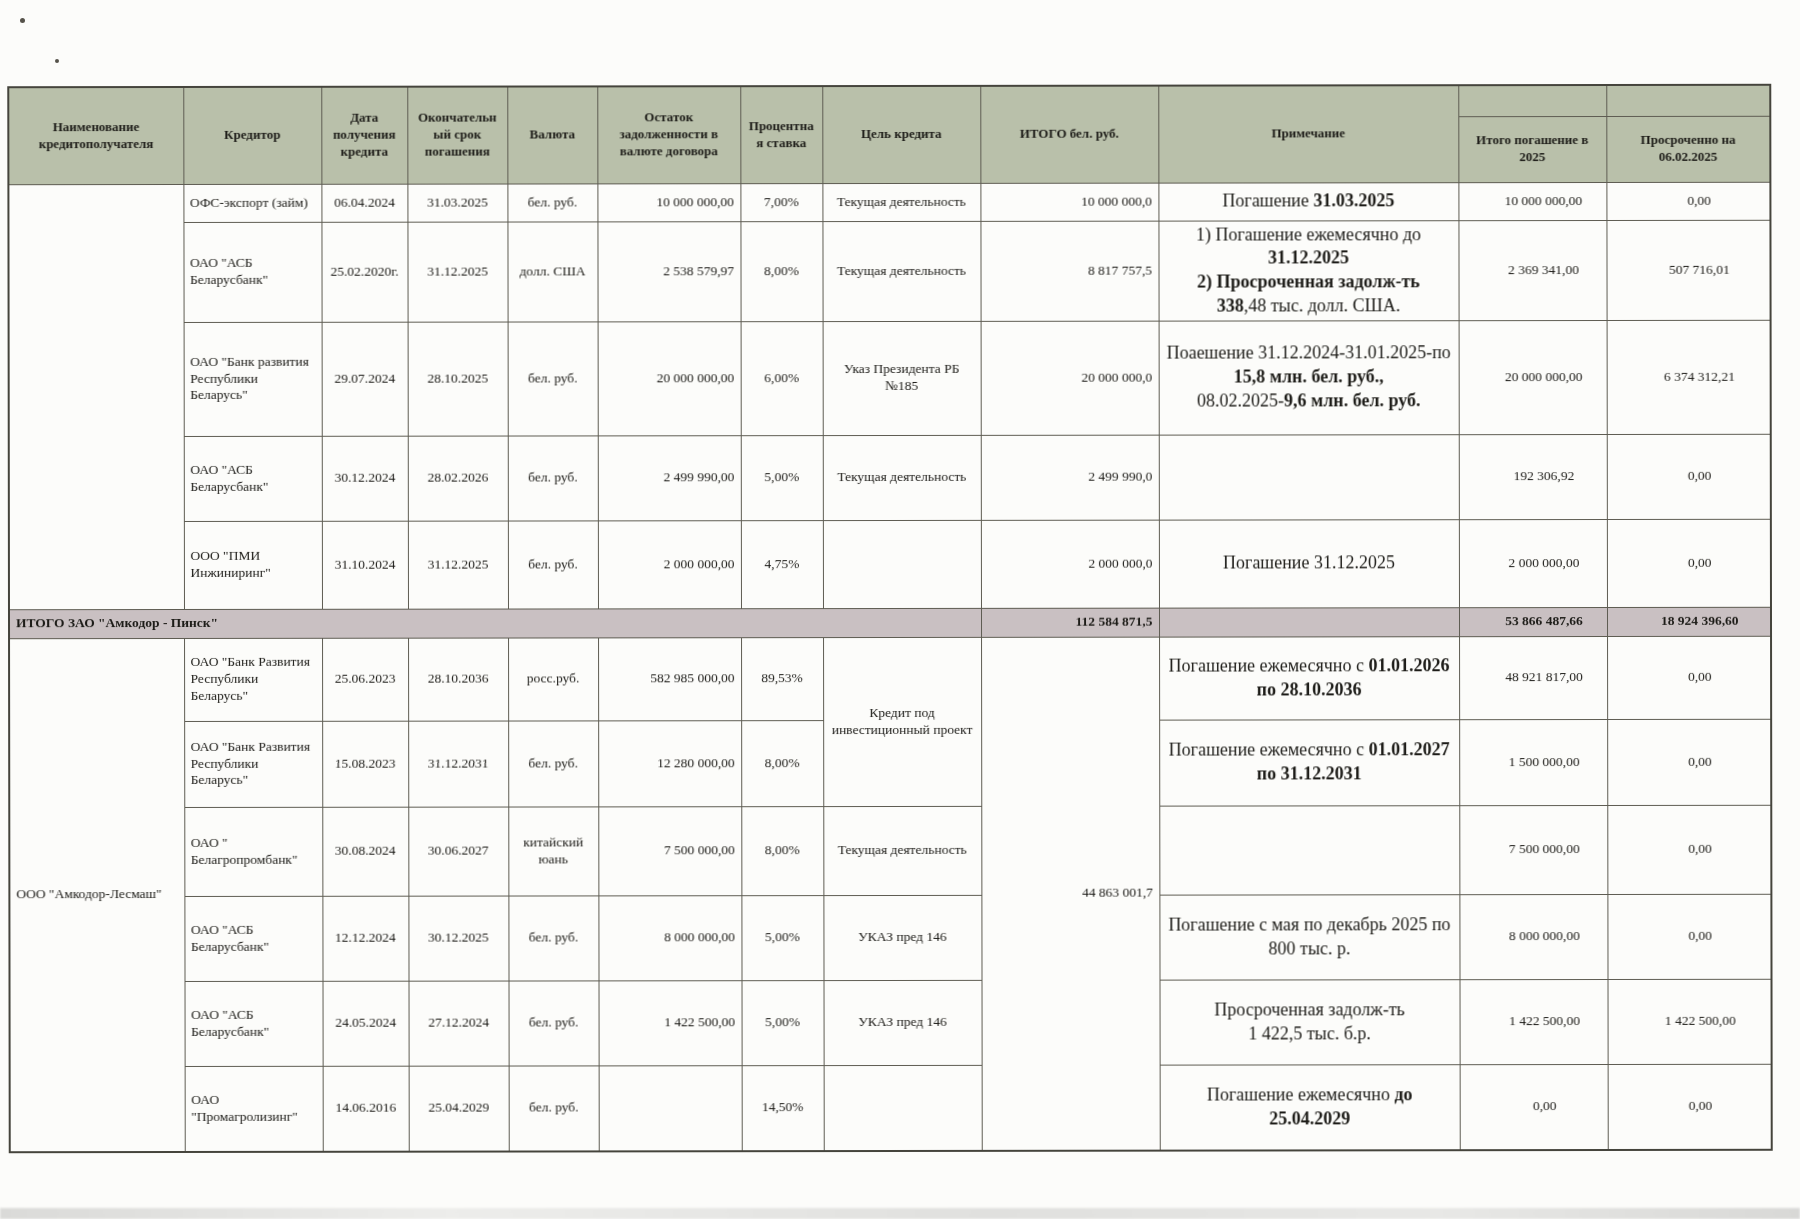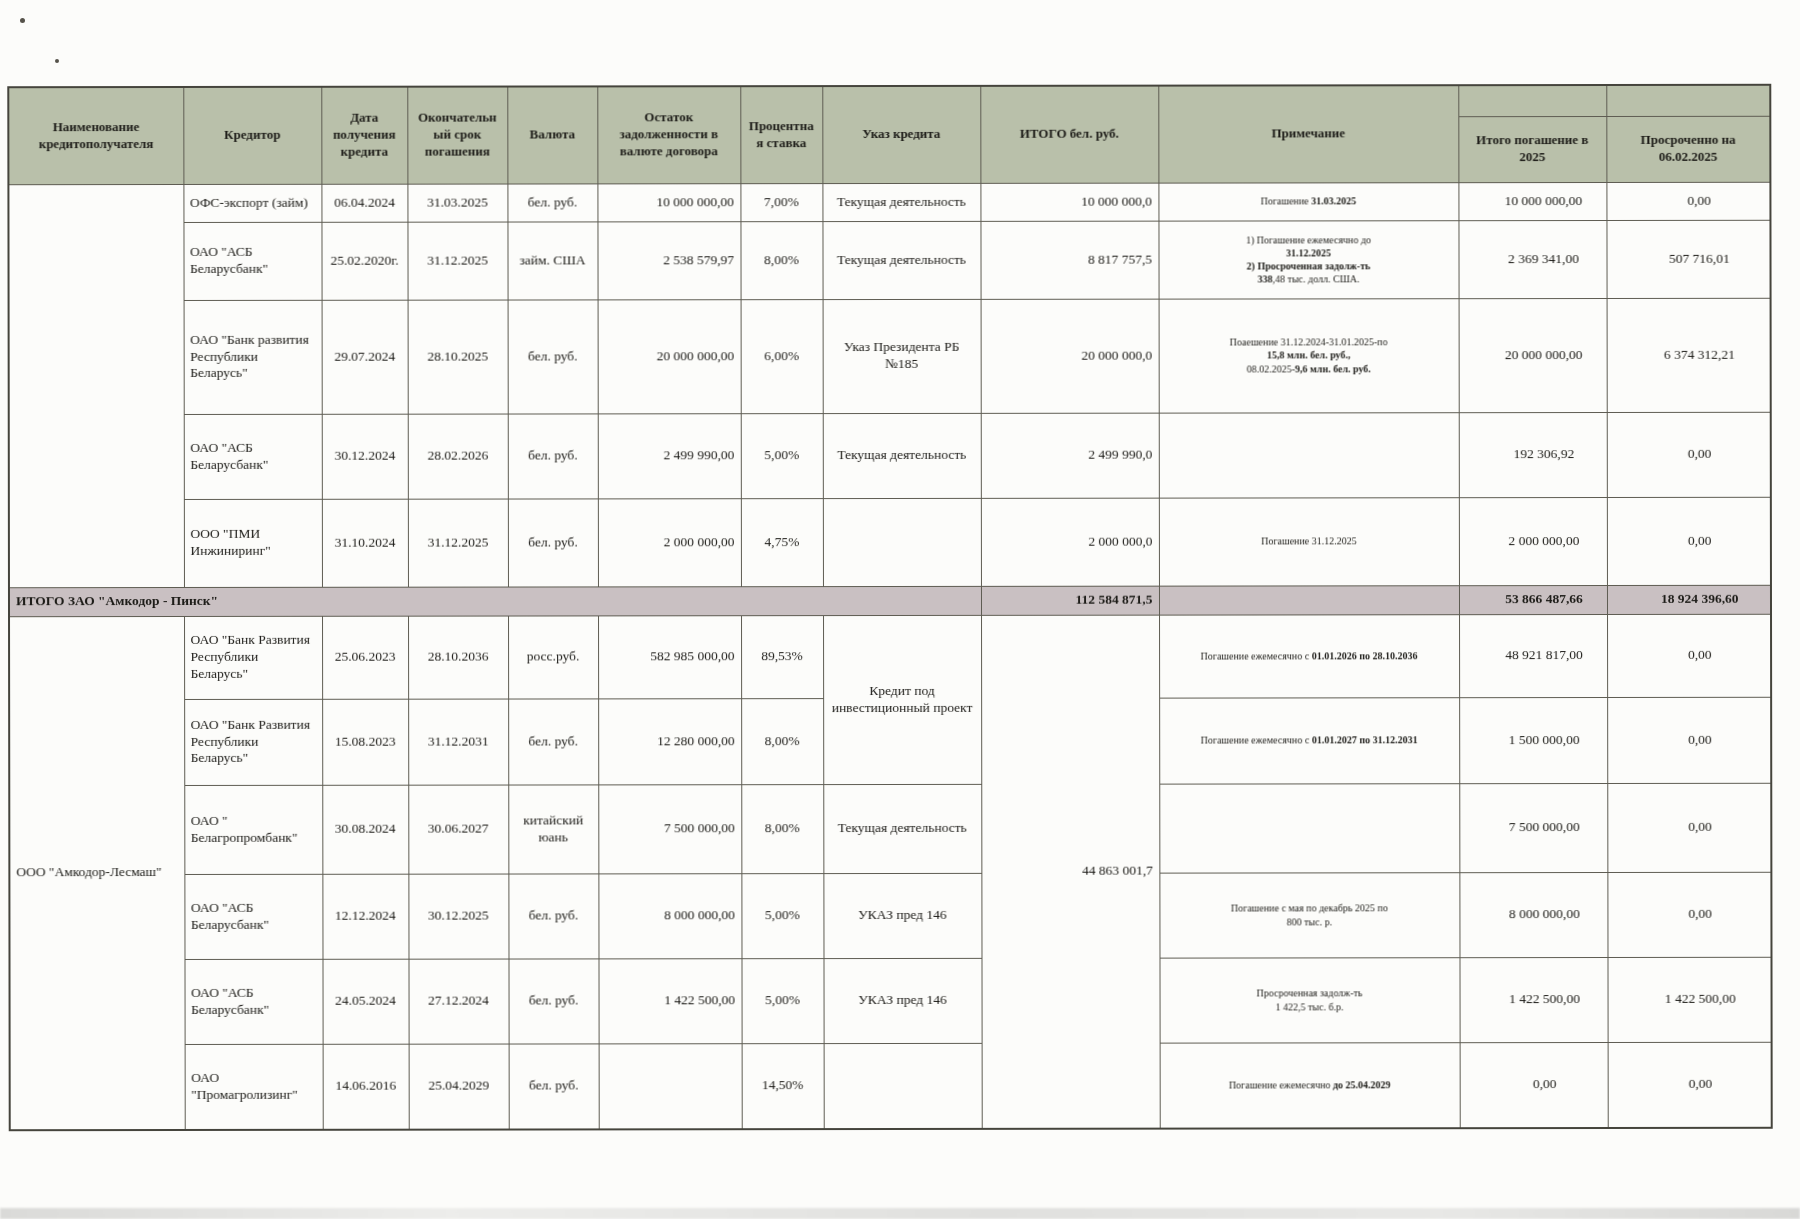--- a/index.html
+++ b/index.html
@@ -20,21 +20,21 @@
   table{border:2px solid var(--border_strong);}
   td{border:1px solid var(--border);padding:2px 6px;vertical-align:middle;
      text-align:center;overflow:hidden;}
   .l{text-align:left;}
   .r{text-align:right;}
   .num{white-space:nowrap;padding-left:28px;}
   .hdr td{background:var(--header_bg);font-weight:bold;font-size:13px;
           line-height:1.3;word-break:break-word;}
   .h-top{height:31px;}
   .h-bot{height:66px;}
-  .note{font-size:10px;white-space:pre-line;line-height:1.32;}
+  .note{font-size:18px;white-space:pre-line;line-height:1.32;}
   .totalrow td{background:var(--total_row_bg);font-weight:bold;height:29px;}
   .rs1a{height:38px;} .rs1b{height:78px;} .rs1c{height:114px;}
   .rs1d{height:85px;} .rs1e{height:88px;}
   .rs2a{height:83px;} .rs2b{height:86px;} .rs2c{height:89px;}
   .rs2d{height:85px;} .rs2e{height:85px;} .rs2f{height:86px;}
   .bottom-smudge{position:absolute;left:0;bottom:0;width:1800px;height:11px;
      background:linear-gradient(to right,#c9c9c7,#e6e6e4 25%,#d2d2d0 55%,#dededc 80%,#c6c6c4);
      opacity:.65;filter:blur(1px);}
 </style>
 </head>
@@ -62,21 +62,21 @@
     </colgroup>
     <tbody>
       <tr class="hdr h-top">
         <td rowspan="2">Наименование кредитополучателя</td>
         <td rowspan="2">Кредитор</td>
         <td rowspan="2">Дата получения кредита</td>
         <td rowspan="2">Окончательный срок погашения</td>
         <td rowspan="2">Валюта</td>
         <td rowspan="2">Остаток задолженности в валюте договора</td>
         <td rowspan="2">Процентная ставка</td>
-        <td rowspan="2">Указ кредита</td>
+        <td rowspan="2">Цель кредита</td>
         <td rowspan="2">ИТОГО бел. руб.</td>
         <td rowspan="2">Примечание</td>
         <td></td>
         <td></td>
       </tr>
       <tr class="hdr h-bot">
         <td>Итого погашение в 2025</td>
         <td>Просроченно на 06.02.2025</td>
       </tr>
 
@@ -91,21 +91,21 @@
         <td>Текущая деятельность</td>
         <td class="r num">10 000 000,0</td>
         <td class="note"><span>Погашение </span><b>31.03.2025</b></td>
         <td class="num">10 000 000,00</td>
         <td class="num">0,00</td>
       </tr>
       <tr class="rs1b">
         <td class="l">ОАО "АСБ Беларусбанк"</td>
         <td>25.02.2020г.</td>
         <td>31.12.2025</td>
-        <td>займ. США</td>
+        <td>долл. США</td>
         <td class="r num">2 538 579,97</td>
         <td>8,00%</td>
         <td>Текущая деятельность</td>
         <td class="r num">8 817 757,5</td>
         <td class="note"><span>1) Погашение ежемесячно до
 </span><b>31.12.2025
 </b><b>2) Просроченная задолж-ть
 </b><b>338</b><span>,48 тыс. долл. США.</span></td>
         <td class="num">2 369 341,00</td>
         <td class="num">507 716,01</td>

